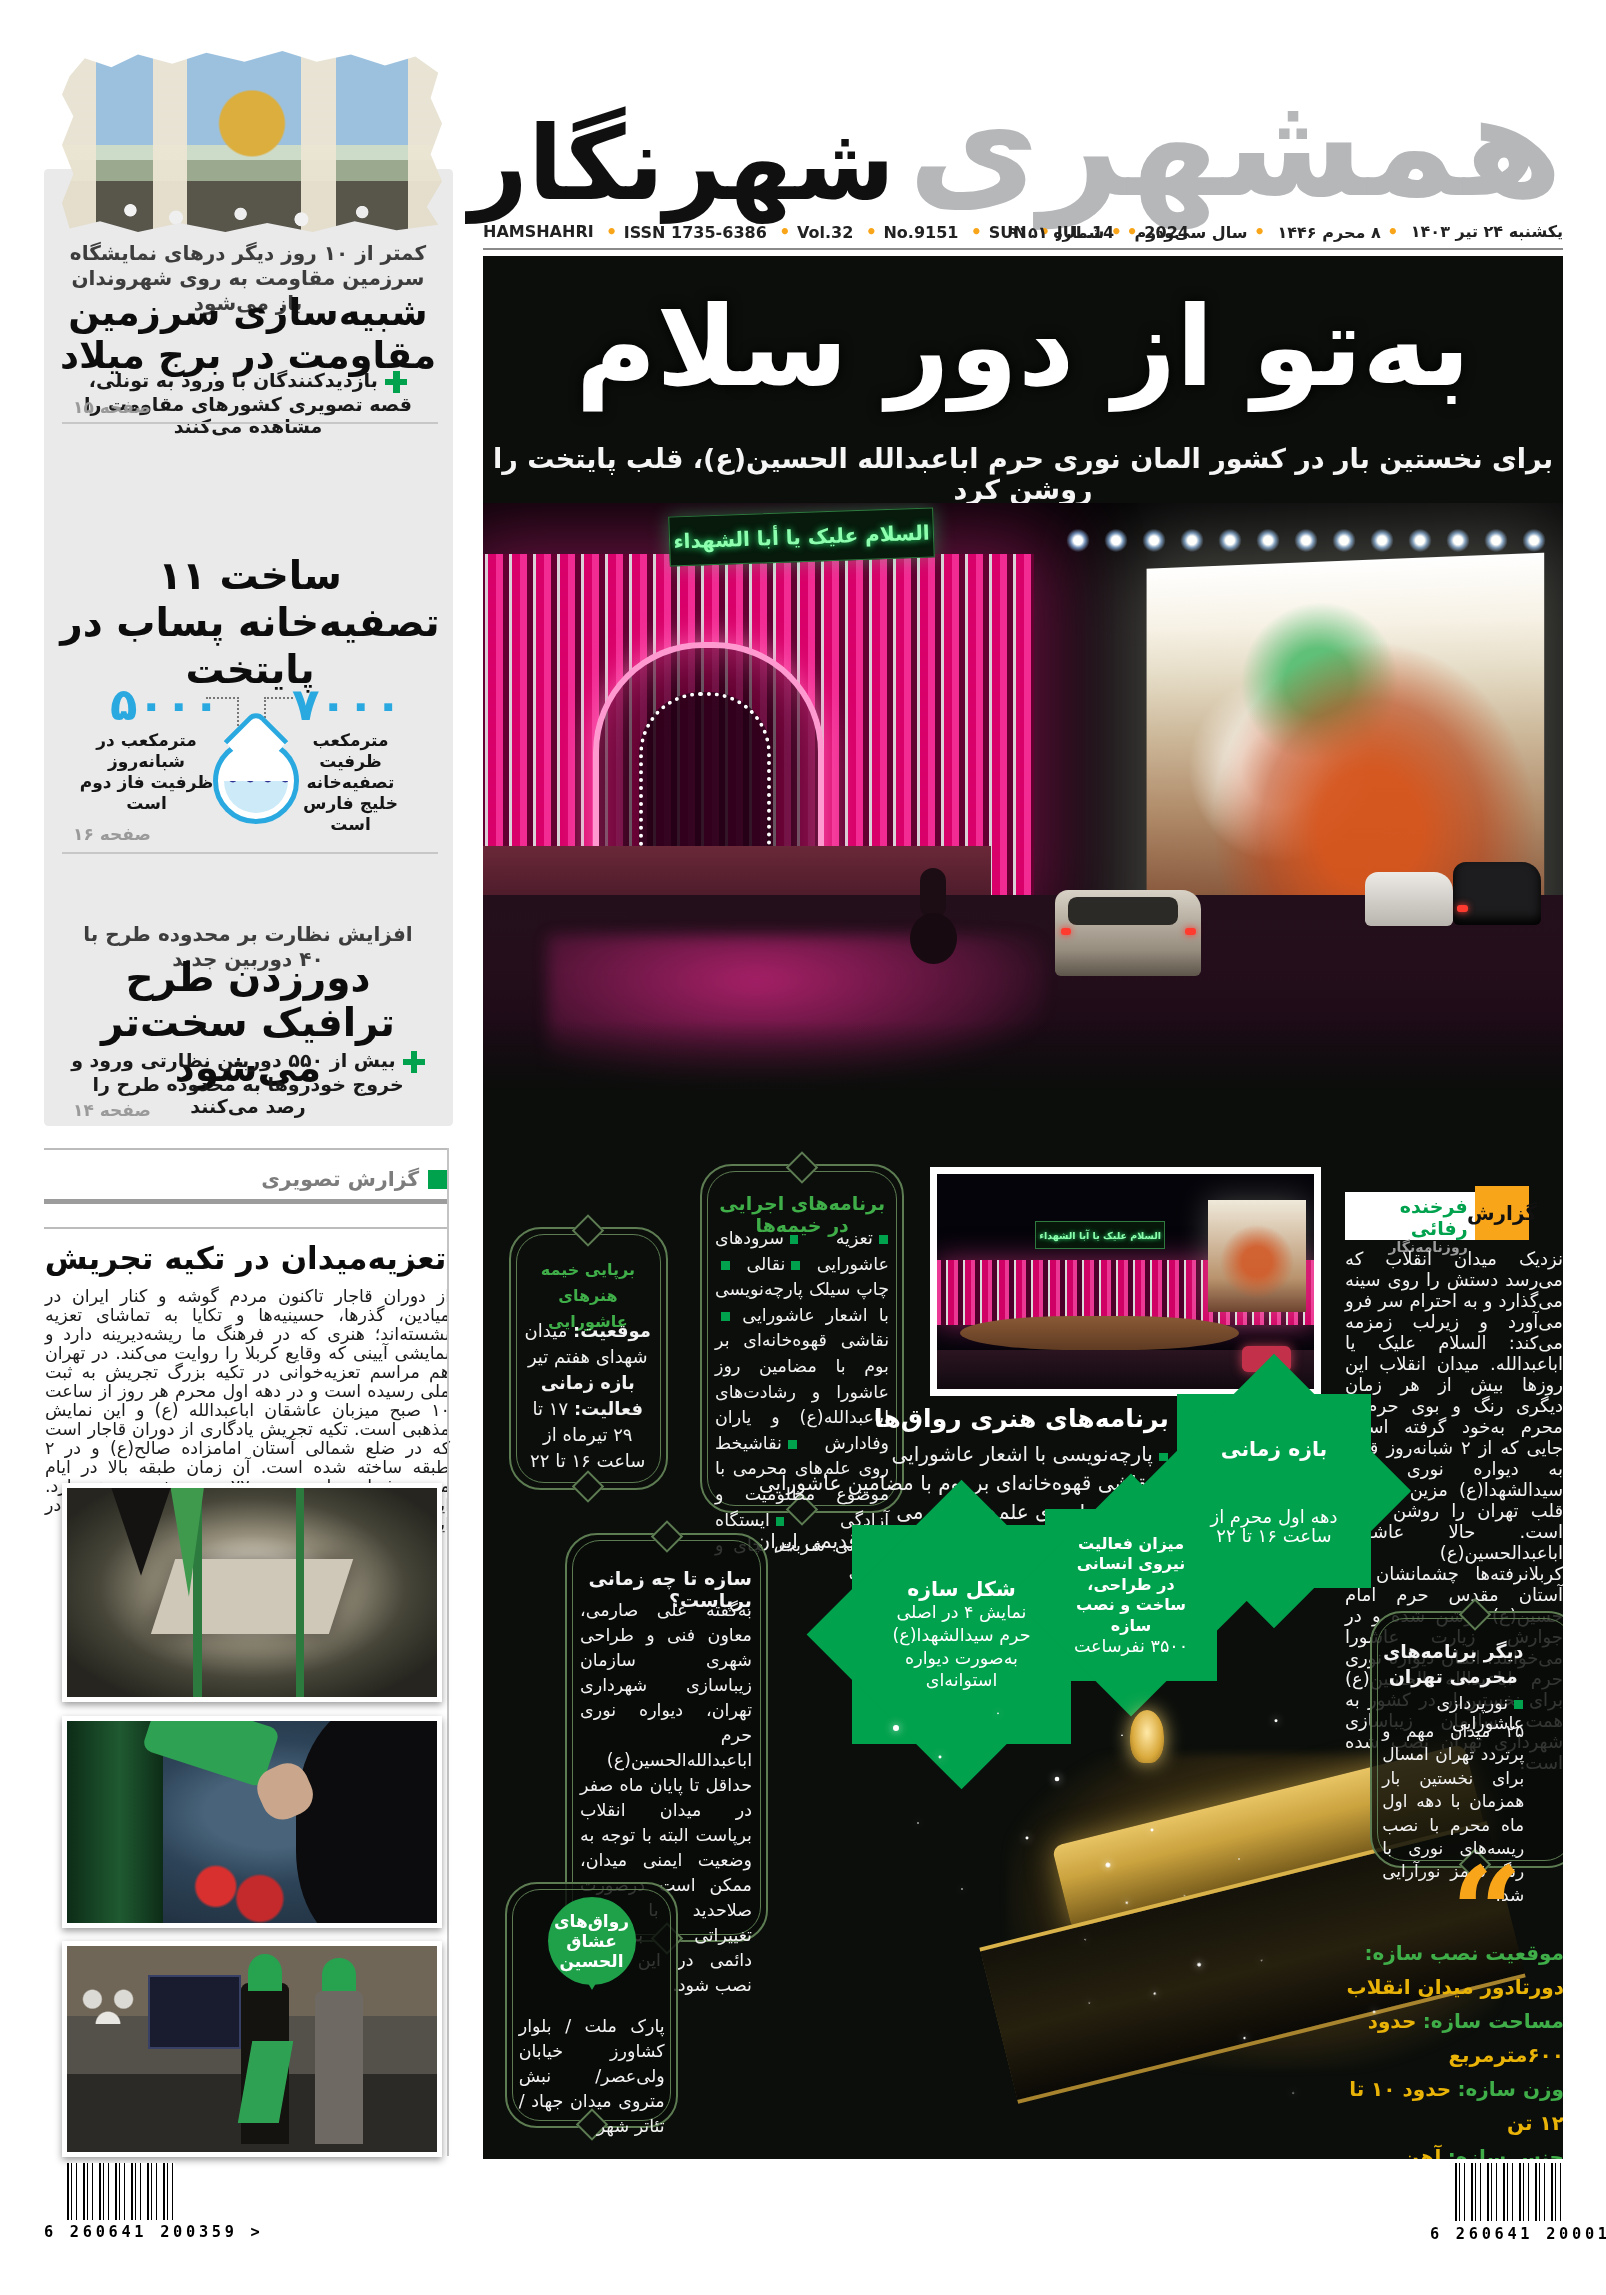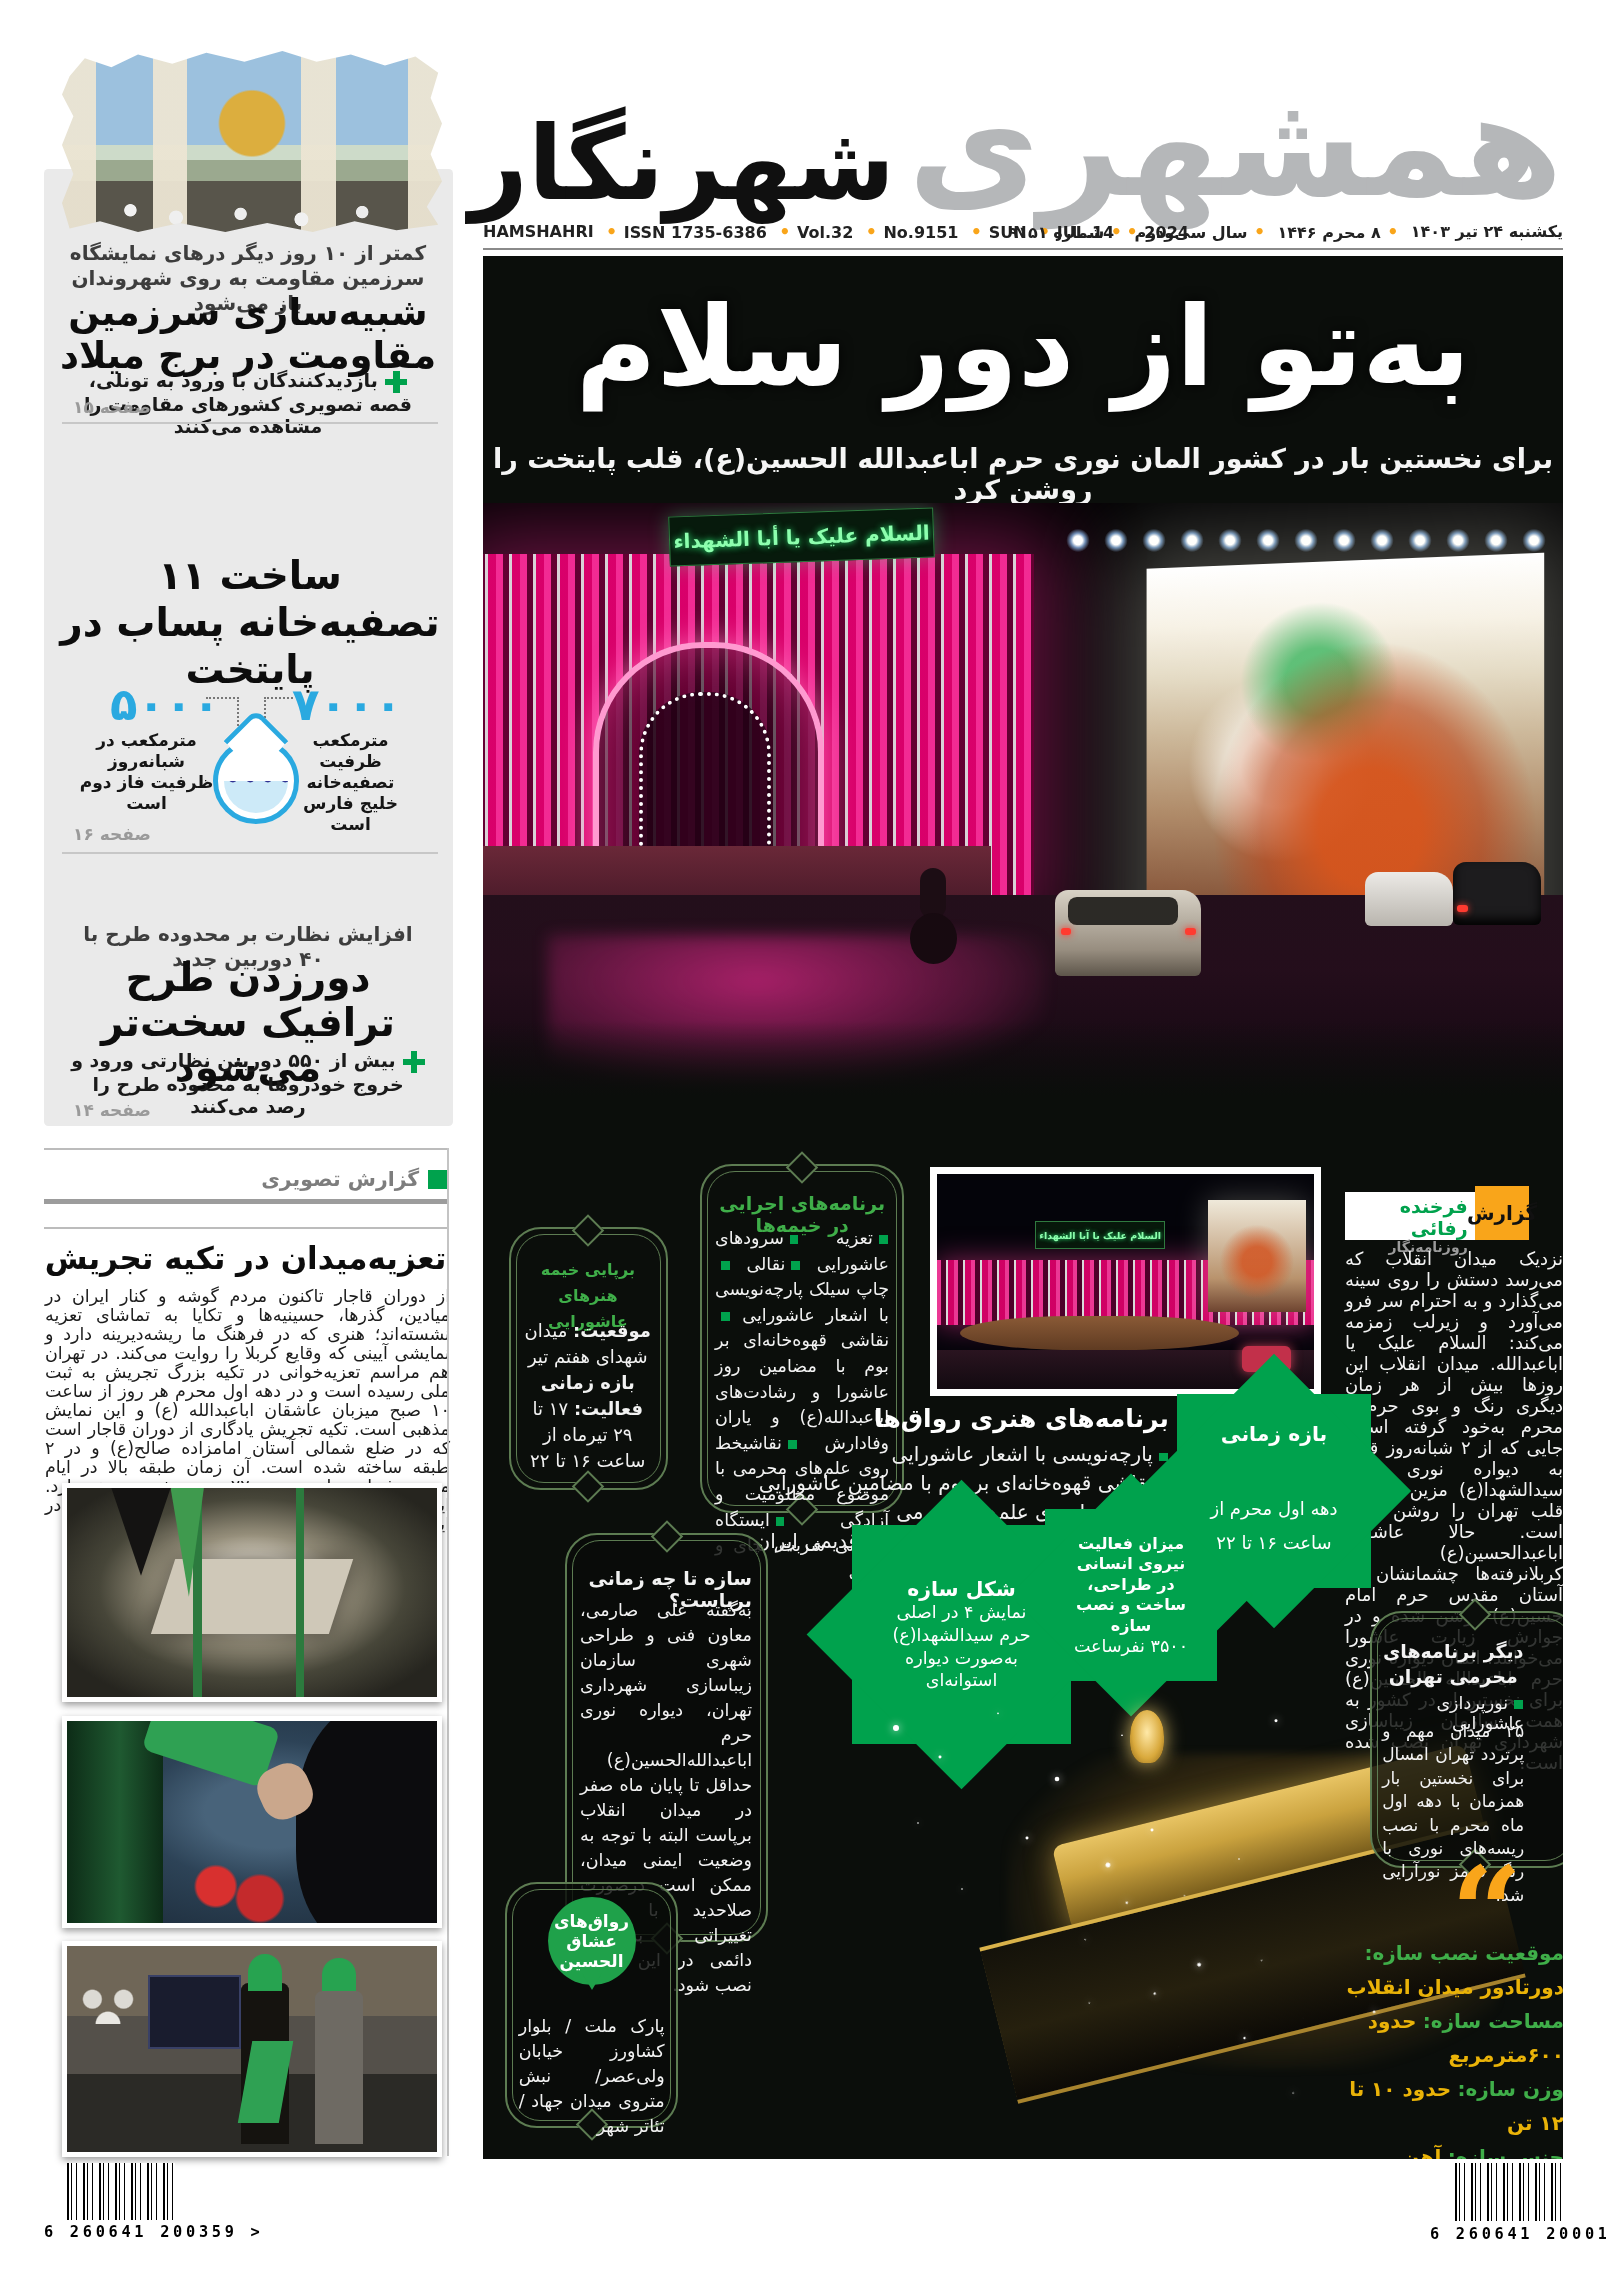--- a/index.html
+++ b/index.html
@@ -361,21 +361,21 @@
       <div class="rawaq-item"><span class="isq"></span><span>نقاشی قهوه‌خانه‌ای بر بوم با مضامین عاشورایی</span></div>
       <div class="rawaq-item"><span class="isq"></span><span>نقاشیخط روی علم‌های محرمی</span></div>
       <div class="rawaq-item"><span class="isq"></span><span>برپایی نمایشگاه عکس از هیئت‌های قدیمی ایران</span></div>
     </div>
 
     <div class="abs star" style="left:694px;top:1138px;width:194px;height:194px;">
       <div class="s1"></div>
         <div class="s2"></div>
       <div class="star-content">
         <div class="star-title" style="font-size:20.4px;">بازه زمانی</div>
-        <div class="star-text" style="font-size:18px;line-height:34px;margin-top:46px;">دهه اول محرم از ساعت ۱۶ تا ۲۲</div>
+        <div class="star-text" style="font-size:18px;line-height:19px;margin-top:46px;">دهه اول محرم از ساعت ۱۶ تا ۲۲</div>
       </div>
     </div>
     <div class="abs star" style="left:369px;top:1269px;width:219px;height:219px;">
       <div class="s1"></div>
         <div class="s2"></div>
       <div class="star-content">
         <div class="star-title" style="font-size:20.4px;">شکل سازه</div>
         <div class="star-text" style="font-size:17.5px;line-height:22.6px;">نمایش ۴ در اصلی حرم سیدالشهدا(ع) به‌صورت دیواره استوانه‌ای</div>
       </div>
     </div>

